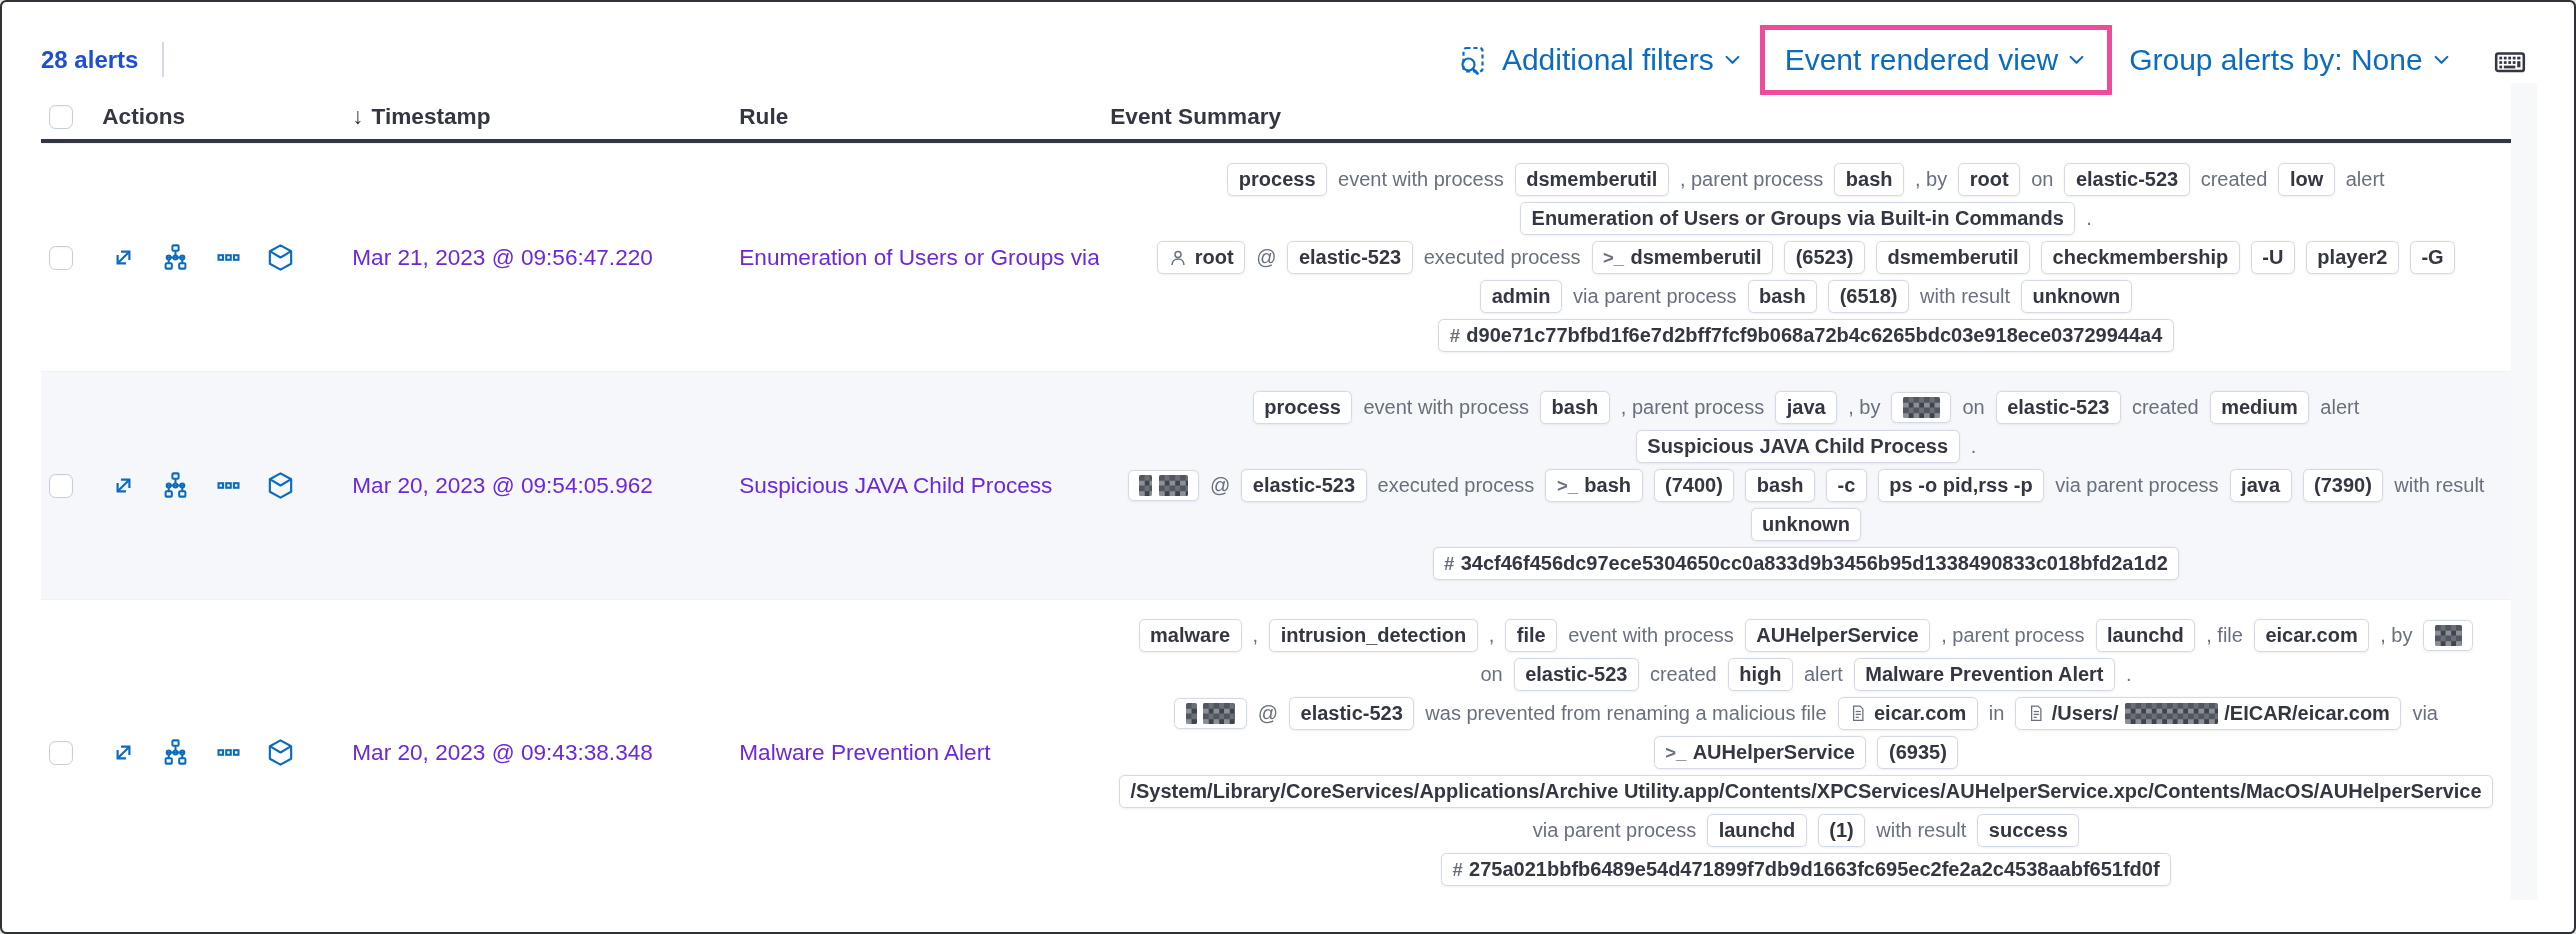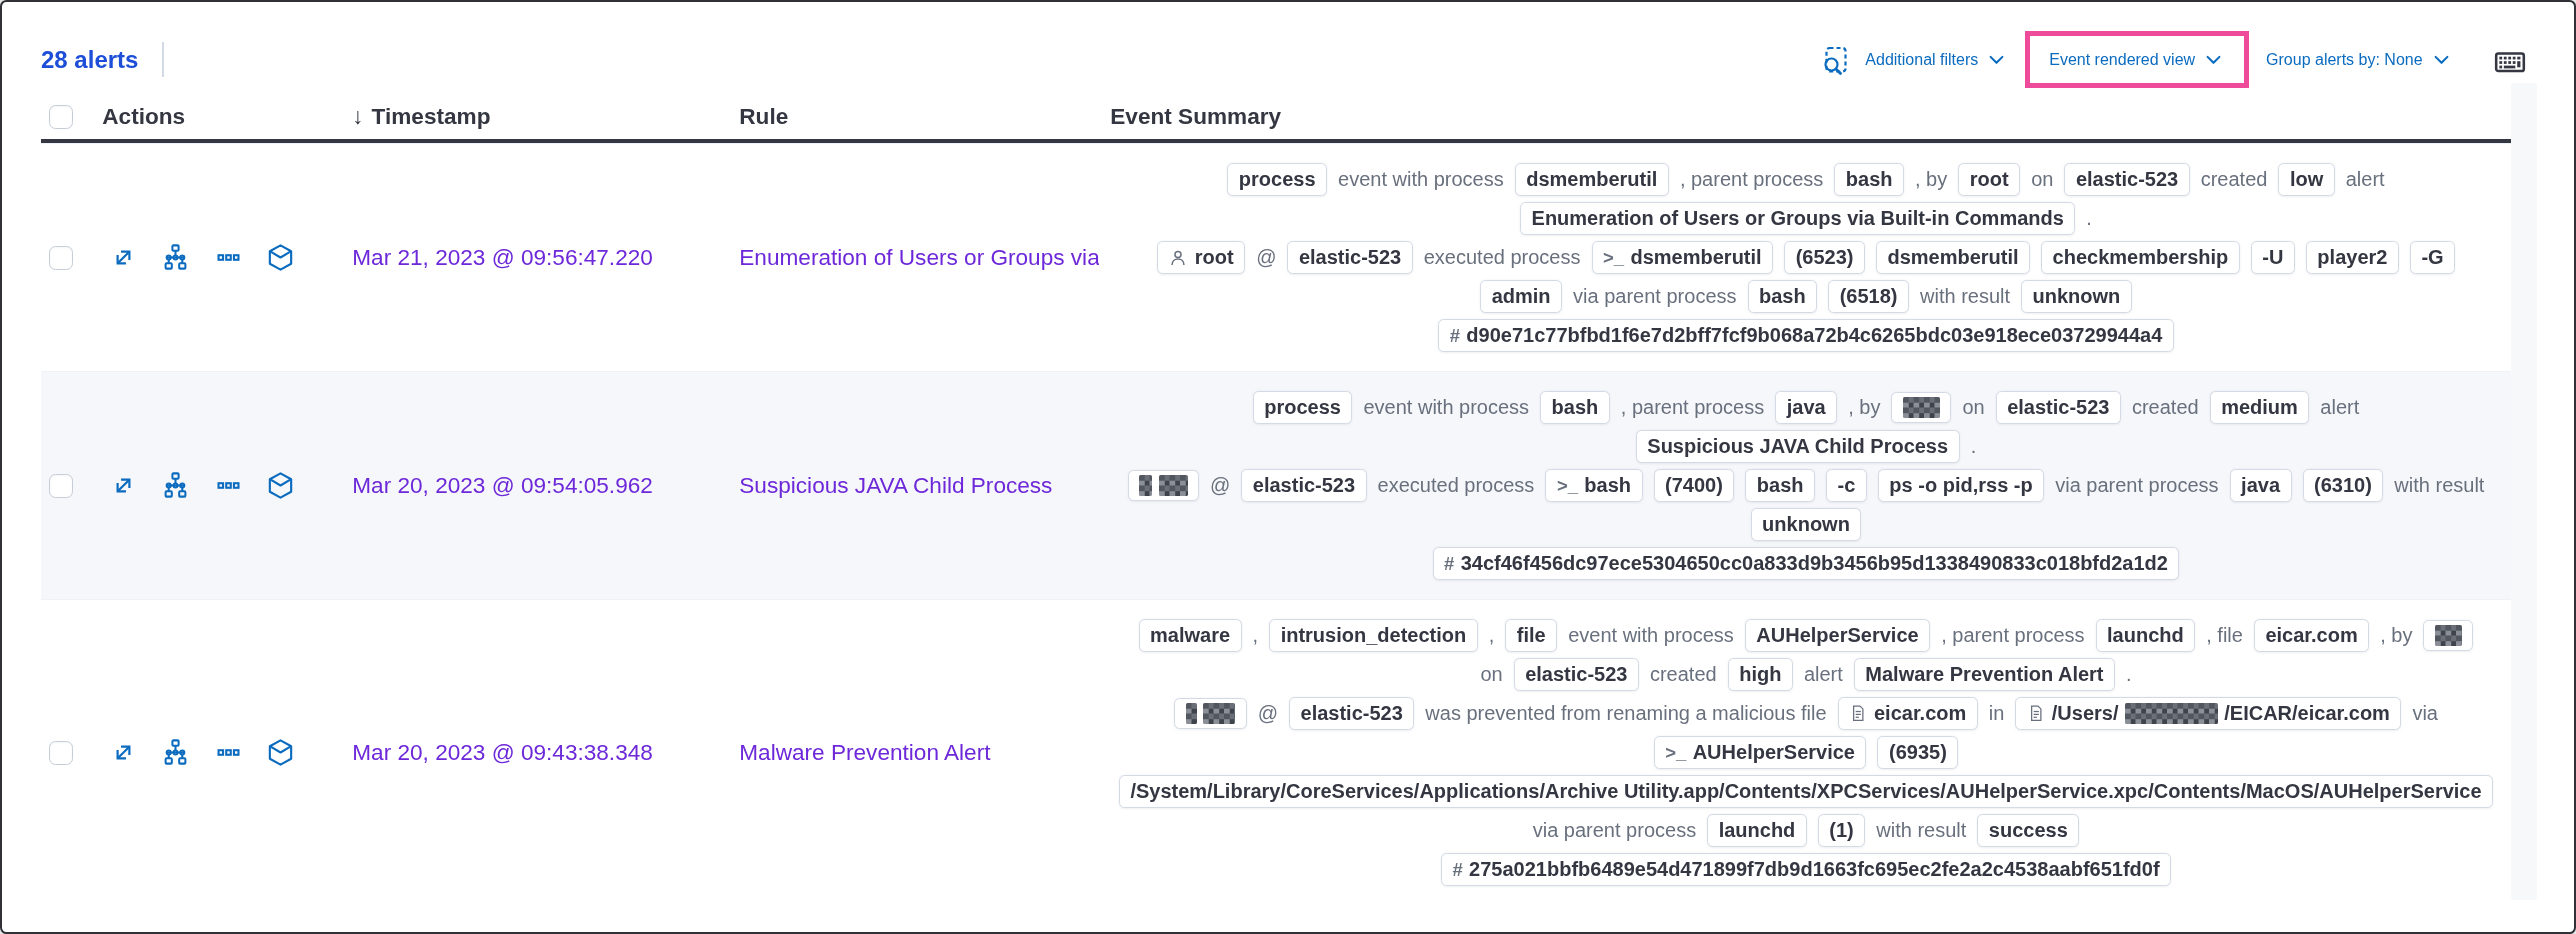--- a/index.html
+++ b/index.html
@@ -19,21 +19,21 @@
     display:flex;align-items:center;
     padding:27px 39px 4.8px 39px;
     height:93px;
     position:relative;
   }
   .alert-count{font-size:24px;font-weight:700;color:#1d4ed8;}
   .vdiv{display:inline-block;width:1.6px;height:35px;background:#d3dae6;margin-left:24px;}
   .toolbar-right{margin-left:auto;display:flex;align-items:center;gap:8px;margin-right:77px;}
   .link-btn{
     display:inline-flex;align-items:center;gap:8px;
-    color:#0b6bbf;font-size:16px;font-weight:500;
+    color:#0b6bbf;font-size:30px;font-weight:500;
     cursor:pointer;white-space:nowrap;padding:0 6.4px;
   }
   .highlight-box{
     display:inline-flex;align-items:center;justify-content:flex-start;
     border:5.6px solid #ee4c9a;
     padding:13px 13px;margin:0 3.2px;
     background:#fff;
   }
   .icon-btn{display:inline-flex;align-items:center;cursor:pointer;}
   .kbd-btn{position:absolute;right:47px;top:43px;cursor:pointer;}
@@ -415,21 +415,21 @@
                 <span>-c</span>
               </span>
               <span class="badge">
                 <span>ps -o pid,rss -p</span>
               </span>
               <span class="plain">via parent process</span>
               <span class="badge">
                 <span>java</span>
               </span>
               <span class="badge">
-                <span>(6310)</span>
+                <span>(7390)</span>
               </span>
               <span class="plain">with result</span>
             </div>
             <div class="summary-line">
               <span class="badge">
                 <span>unknown</span>
               </span>
             </div>
             <div class="summary-line">
               <span class="badge">

